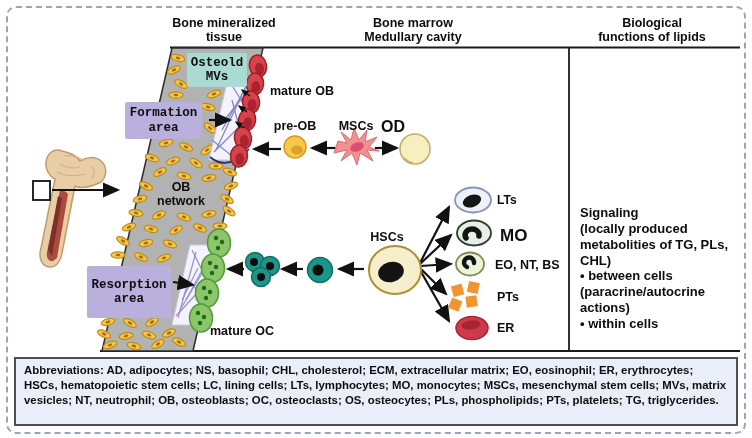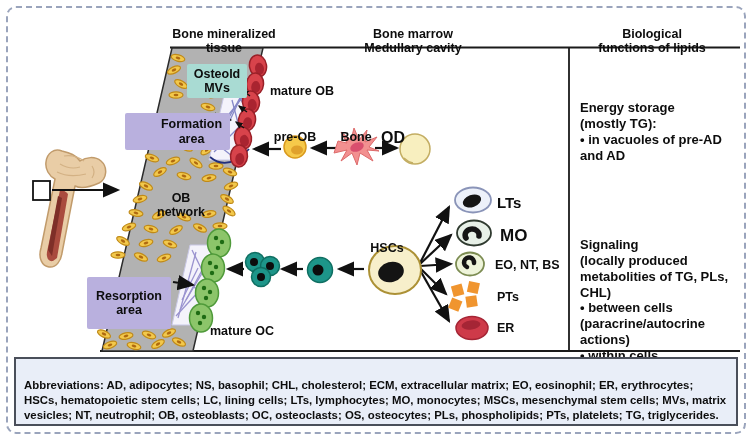--- a/index.html
+++ b/index.html
@@ -2,29 +2,29 @@
 <html><head>
 <meta charset="utf-8">
 <style>
   html,body{margin:0;padding:0;background:#fff;}
   #fig{position:relative;width:752px;height:438px;background:#fff;
        font-family:"Liberation Sans",sans-serif;overflow:hidden;}
   .border-dash{position:absolute;left:6px;top:6px;width:736px;height:424px;
        border:2px dashed #9aa4bc;border-radius:10px;pointer-events:none;}
   svg{position:absolute;left:0;top:0;}
   .lbl{position:absolute;font-weight:bold;color:#0d0d0d;white-space:pre-line;line-height:1.15;}
-  .ctr{text-align:center;margin-top:11px;}
-  .box{display:flex;align-items:center;justify-content:center;border-radius:2px;}
+  .ctr{text-align:center;}
+  .box{display:flex;align-items:center;justify-content:center;border-radius:2px;font-family:Liberation Mono, monospace;}
   .teal{background:#a9dbd3;}
   .lav{background:#b9b0de;}
   .panel-txt{font-size:13px;line-height:1.22;}
   .abbrev{position:absolute;left:14px;top:357px;width:724px;height:69px;
        background:#e9eef8;border:2px solid #4a4f5a;box-sizing:border-box;
        font-weight:bold;font-size:11.4px;line-height:1.32;color:#0d0d0d;
-       padding:19px 8px;}
+       padding:4px 8px;}
 </style>
 </head>
 <body>
 
 <div id="fig">
 
   <svg width="752" height="438" viewBox="0 0 752 438">
     <defs>
       <marker id="ah" markerWidth="9" markerHeight="8" refX="7" refY="3.5" orient="auto">
         <path d="M0,0 L8,3.5 L0,7 Z" fill="#111"></path>
@@ -441,44 +441,40 @@
 
   <div class="lbl ctr" style="left:154px;top:16px;width:140px;font-size:12.5px;">Bone mineralized
 tissue</div>
   <div class="lbl ctr" style="left:576px;top:16px;width:152px;font-size:12.5px;">Biological
 functions of lipids</div>
   <div class="lbl ctr" style="left:338px;top:16px;width:150px;font-size:12.5px;">Bone marrow
 Medullary cavity</div>
 
   <div class="lbl ctr box teal" style="left:187px;top:53px;width:60px;height:34px;font-size:12.5px;">Osteold
 MVs</div>
-  <div class="lbl ctr box lav" style="left:125px;top:102px;width:77px;height:37px;font-size:12.5px;padding-left:28px;">Formation
+  <div class="lbl ctr box lav" style="left:125px;top:102px;width:77px;height:37px;font-size:12.5px;">Formation
 area</div>
   <div class="lbl ctr box lav" style="left:87px;top:266px;width:84px;height:52px;font-size:12.5px;">Resorption
 area</div>
 
   <div class="lbl ctr" style="left:150px;top:180px;width:62px;font-size:12.5px;">OB
 network</div>
   <div class="lbl" style="left:270px;top:84px;width:90px;font-size:12.5px;">mature OB</div>
   <div class="lbl ctr" style="left:271px;top:119px;width:48px;font-size:12.5px;">pre-OB</div>
-  <div class="lbl ctr" style="left:335px;top:119px;width:42px;font-size:12.5px;">Bone</div>
+  <div class="lbl ctr" style="left:335px;top:119px;width:42px;font-size:12.5px;">MSCs</div>
   <div class="lbl ctr" style="left:379px;top:118px;width:28px;font-size:16px;">OD</div>
   <div class="lbl" style="left:210px;top:324px;width:90px;font-size:12.5px;">mature OC</div>
   <div class="lbl ctr" style="left:366px;top:230px;width:42px;font-size:12.5px;">HSCs</div>
-  <div class="lbl" style="left:497px;top:194px;width:40px;font-size:15px;">LTs</div>
+  <div class="lbl" style="left:497px;top:194px;width:40px;font-size:12px;">LTs</div>
   <div class="lbl" style="left:500px;top:226px;width:40px;font-size:17px;">MO</div>
   <div class="lbl" style="left:495px;top:258px;width:82px;font-size:12.5px;">EO, NT, BS</div>
   <div class="lbl" style="left:497px;top:290px;width:40px;font-size:12.5px;">PTs</div>
   <div class="lbl" style="left:497px;top:321px;width:34px;font-size:12.5px;">ER</div>
 
-  <div class="lbl panel-txt" style="left:580px;top:100px;width:170px;">Energy storage
-(mostly TG):
-• in vacuoles of pre-AD
-and AD</div>
-  <div class="lbl panel-txt" style="left:580px;top:205px;width:170px;margin-top:32px;">Signaling
+  <div class="lbl panel-txt" style="left:580px;top:205px;width:170px;">Signaling
 (locally produced
 metabolities of TG, PLs,
 CHL)
 • between cells
 (paracrine/autocrine
 actions)
 • within cells</div>
 
   <div class="abbrev">Abbreviations: AD, adipocytes; NS, basophil; CHL, cholesterol; ECM, extracellular matrix; EO, eosinophil; ER, erythrocytes; HSCs, hematopoietic stem cells; LC, lining cells; LTs, lymphocytes; MO, monocytes; MSCs, mesenchymal stem cells; MVs, matrix vesicles; NT, neutrophil; OB, osteoblasts; OC, osteoclasts; OS, osteocytes; PLs, phospholipids; PTs, platelets; TG, triglycerides.</div>
 

